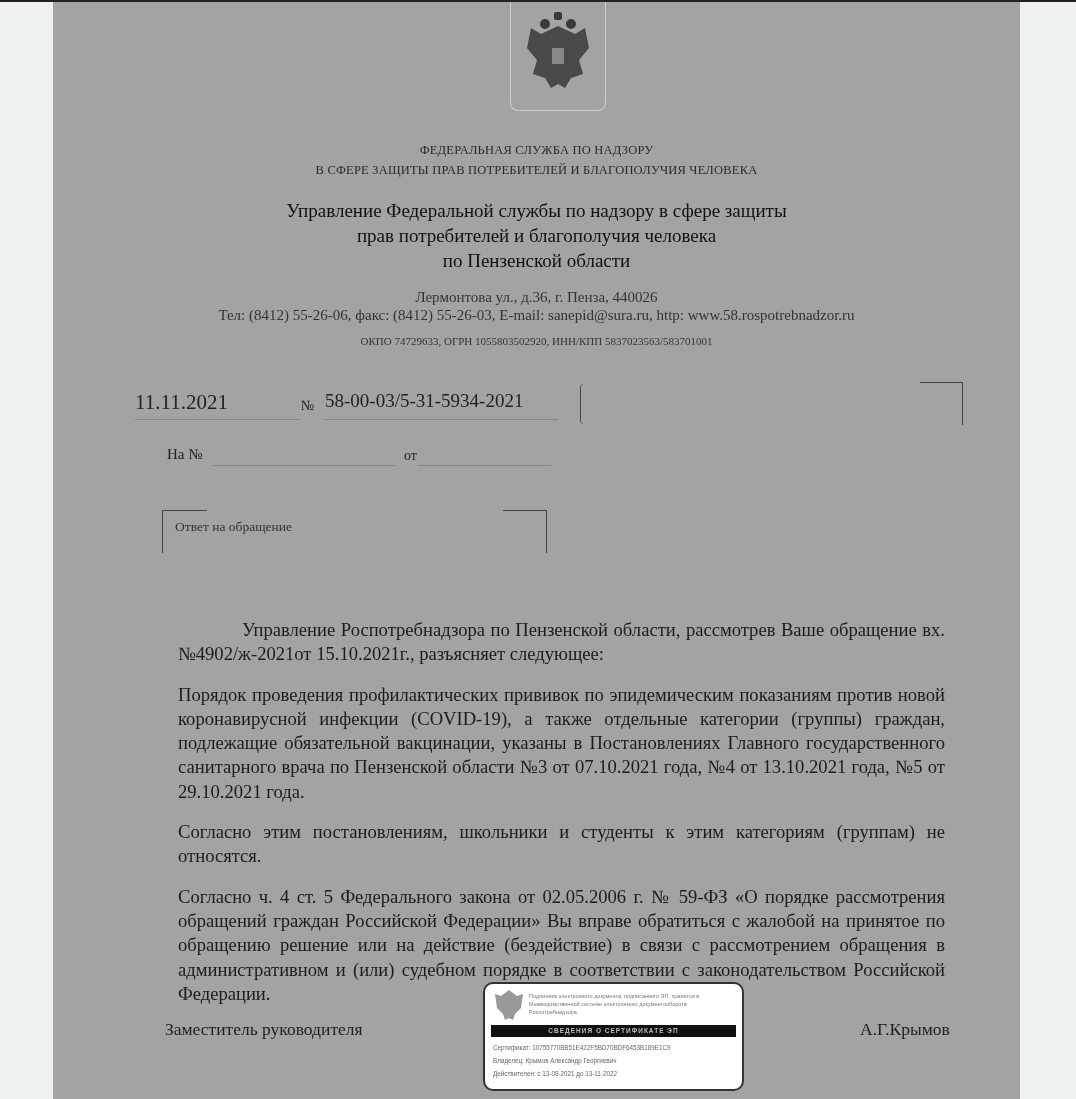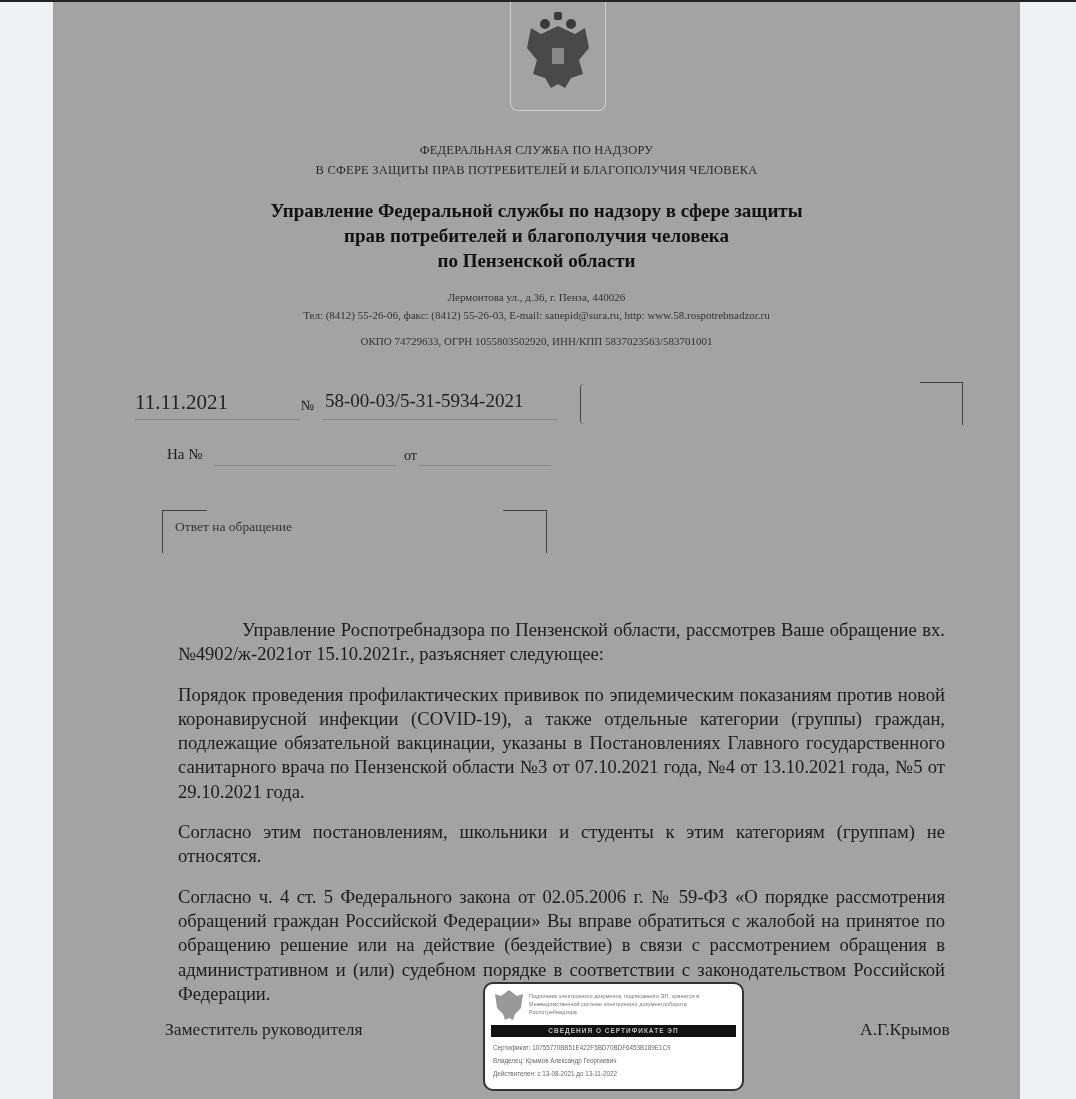--- a/index.html
+++ b/index.html
@@ -17,22 +17,22 @@
     }
     .abs { position: absolute; }
     .emblem {
       left: 457px; top: 0; width: 94px; height: 108px;
       border: 1px solid #cfcfcf; border-top: none;
       border-radius: 0 0 8px 8px;
     }
     .emblem svg { position: absolute; left: 12px; top: 6px; }
     .center { text-align: center; left: 0; width: 967px; }
     .agency { font-size: 12.5px; letter-spacing: 0.2px; line-height: 20px; top: 138px; color: #2a2a2a; }
-    .dept { font-size: 19px; font-weight: bold; line-height: 25px; top: 196px; color: #111; }
-    .addr { font-size: 11px; line-height: 18px; top: 286px; color: #333; }
+    .dept { font-size: 19px; font-weight: normal; line-height: 25px; top: 196px; color: #111; }
+    .addr { font-size: 15px; line-height: 18px; top: 286px; color: #333; }
     .codes { font-size: 11px; top: 333px; color: #333; }
     .regdate { left: 82px; top: 388px; font-size: 21px; color: #222; }
     .line { position: absolute; height: 1px; background: #888; }
     .regno-sign { left: 248px; top: 396px; font-size: 14px; }
     .regno { left: 272px; top: 388px; font-size: 19px; }
     .bracket-l { position: absolute; border-left: 1.5px solid #444; border-top: 1.5px solid #444; }
     .bracket-r { position: absolute; border-right: 1.5px solid #444; border-top: 1.5px solid #444; }
     .ref { left: 114px; top: 444px; font-size: 15px; }
     .subject { left: 122px; top: 517px; font-size: 13.5px; color: #333; }
     .body-text {

